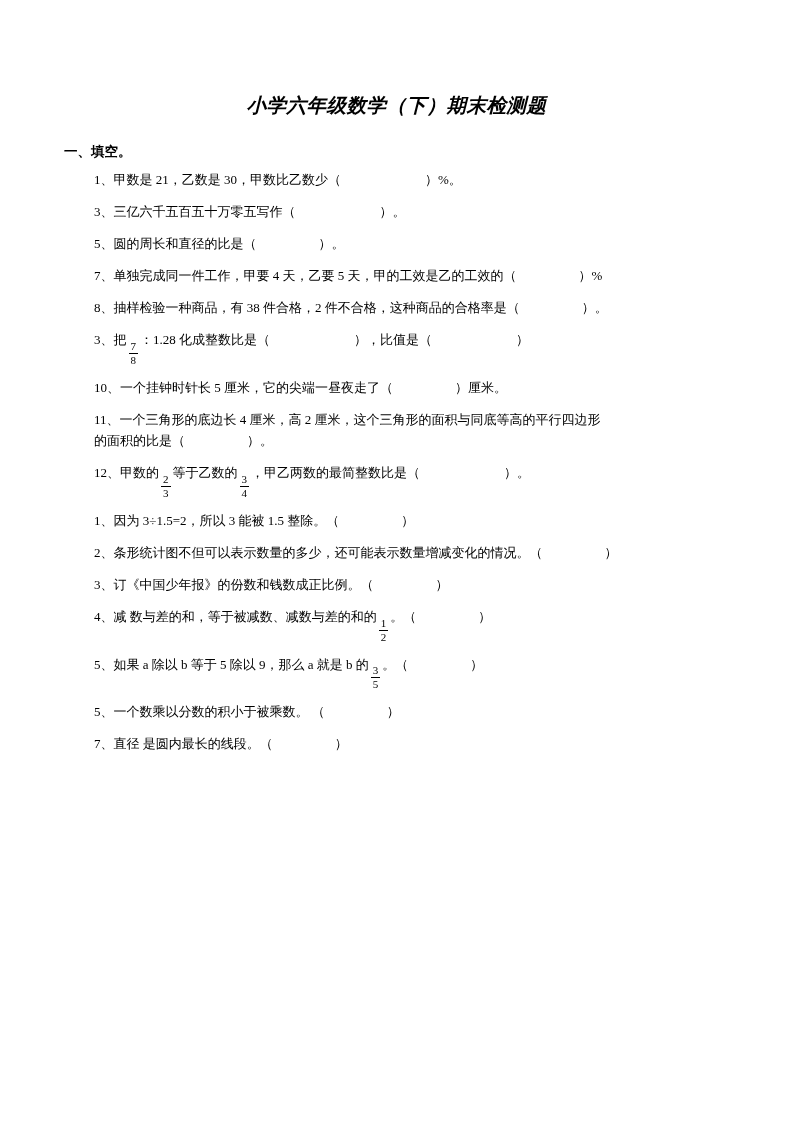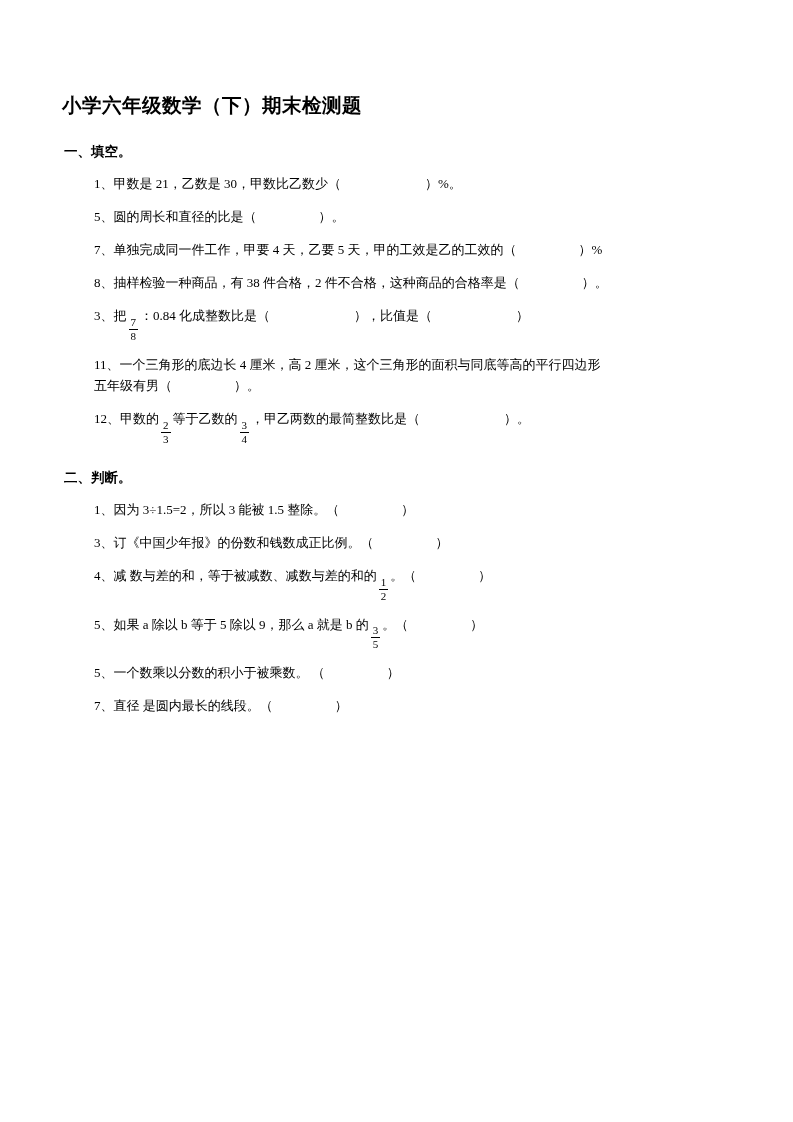--- a/index.html
+++ b/index.html
@@ -16,36 +16,38 @@
     overflow: hidden;
   }
   .page {
     width: 793px;
     height: 1122px;
     box-sizing: border-box;
     padding: 92px 62px 40px 62px;
     position: relative;
   }
   .doc-title {
+    text-align: center;
     font-size: 19.5px;
     font-weight: bold;
     letter-spacing: 0.5px;
     margin: 0 0 22px 0;
     font-family: "Liberation Serif", "DejaVu Serif", serif;
+    font-style: italic;
   }
   .section-head {
     font-size: 13.5px;
     font-weight: bold;
     margin: 24px 0 8px 0;
     padding-left: 2px;
   }
   .q {
     font-size: 13px;
     line-height: 1.62;
-    margin: 12px 0 11px 0;
+    margin: 4px 0 11px 0;
     padding-left: 32px;
     text-align: justify;
   }
   .frac {
     display: inline-flex;
     flex-direction: column;
     align-items: center;
     justify-content: center;
     vertical-align: -0.52em;
     margin: 0 2px;
@@ -65,37 +67,39 @@
   .blank-lg { display: inline-block; min-width: 84px; }
 </style>
 </head>
 <body>
 
 <div class="page">
   <h1 class="doc-title">小学六年级数学（下）期末检测题</h1>
   <div id="sections-root">
       <div class="section-head">一、填空。</div>
       <div class="q"><span>1、甲数是 21，乙数是 30，甲数比乙数少（</span><span class="blank-lg">&nbsp;</span><span>）%。</span></div>
+      <div class="q"><span>3、三亿六千五百五十万零五写作（</span><span class="blank-lg">&nbsp;</span><span>）。</span></div>
       <div class="q"><span>5、圆的周长和直径的比是（</span><span class="blank-md">&nbsp;</span><span>）。</span></div>
       <div class="q"><span>7、单独完成同一件工作，甲要 4 天，乙要 5 天，甲的工效是乙的工效的（</span><span class="blank-md">&nbsp;</span><span>）%</span></div>
       <div class="q"><span>8、抽样检验一种商品，有 38 件合格，2 件不合格，这种商品的合格率是（</span><span class="blank-md">&nbsp;</span><span>）。</span></div>
       <div class="q"><span>3、把</span><span class="frac">
           <span class="num">7</span>
           <span class="den">8</span>
-        </span><span>：0.84 化成整数比是（</span><span class="blank-lg">&nbsp;</span><span>），比值是（</span><span class="blank-lg">&nbsp;</span><span>）</span></div>
-      <div class="q"><span>11、一个三角形的底边长 4 厘米，高 2 厘米，这个三角形的面积与同底等高的平行四边形</span><br><span>五年级有男（</span><span class="blank-md">&nbsp;</span><span>）。</span></div>
+        </span><span>：1.28 化成整数比是（</span><span class="blank-lg">&nbsp;</span><span>），比值是（</span><span class="blank-lg">&nbsp;</span><span>）</span></div>
+      <div class="q"><span>10、一个挂钟时针长 5 厘米，它的尖端一昼夜走了（</span><span class="blank-md">&nbsp;</span><span>）厘米。</span></div>
+      <div class="q"><span>11、一个三角形的底边长 4 厘米，高 2 厘米，这个三角形的面积与同底等高的平行四边形</span><br><span>的面积的比是（</span><span class="blank-md">&nbsp;</span><span>）。</span></div>
       <div class="q"><span>12、甲数的</span><span class="frac">
           <span class="num">2</span>
           <span class="den">3</span>
         </span><span>等于乙数的</span><span class="frac">
           <span class="num">3</span>
           <span class="den">4</span>
         </span><span>，甲乙两数的最简整数比是（</span><span class="blank-lg">&nbsp;</span><span>）。</span></div>
-      <div class="section-head">二、判断。</div>
       <div class="q"><span>1、因为 3÷1.5=2，所以 3 能被 1.5 整除。（</span><span class="blank-md">&nbsp;</span><span>）</span></div>
+      <div class="q"><span>2、条形统计图不但可以表示数量的多少，还可能表示数量增减变化的情况。（</span><span class="blank-md">&nbsp;</span><span>）</span></div>
       <div class="q"><span>3、订《中国少年报》的份数和钱数成正比例。（</span><span class="blank-md">&nbsp;</span><span>）</span></div>
       <div class="q"><span>4、减 数与差的和，等于被减数、减数与差的和的</span><span class="frac">
           <span class="num">1</span>
           <span class="den">2</span>
         </span><span>。（</span><span class="blank-md">&nbsp;</span><span>）</span></div>
       <div class="q"><span>5、如果 a 除以 b 等于 5 除以 9，那么 a 就是 b 的</span><span class="frac">
           <span class="num">3</span>
           <span class="den">5</span>
         </span><span>。（</span><span class="blank-md">&nbsp;</span><span>）</span></div>
       <div class="q"><span>5、一个数乘以分数的积小于被乘数。  （</span><span class="blank-md">&nbsp;</span><span>）</span></div>

